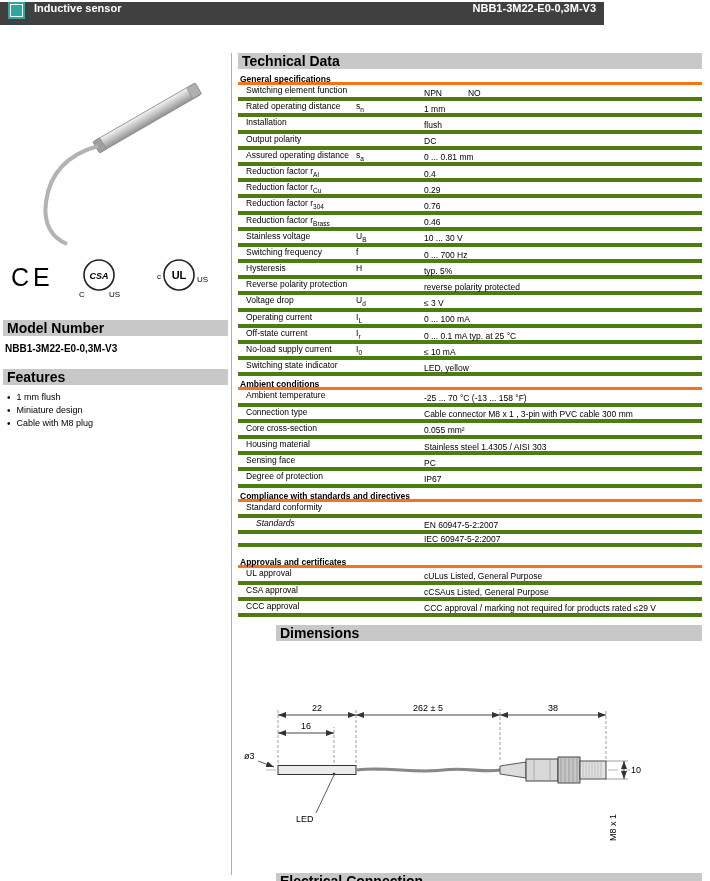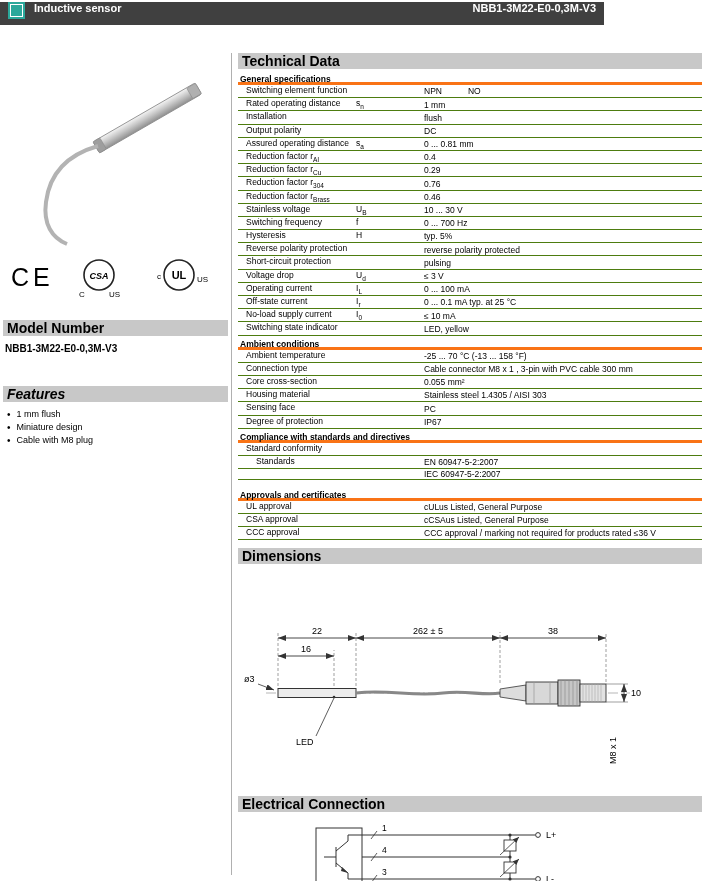--- a/index.html
+++ b/index.html
@@ -14,41 +14,41 @@
   .topbar-model { margin-left:auto; font-weight:bold; font-size:11px; }
 
   .vline { position:absolute; left:231px; top:53px; width:1px; height:822px; background:#b0b0b0; }
 
   .gbar { background:#c8c8c8; font-weight:bold; font-size:14px; line-height:12px; padding:2px 4px; }
 
   .leftcol { position:absolute; left:3px; top:28px; width:225px; }
   .product-svg { display:block; margin:8px 0 0 2px; }
   .marks-svg { display:block; margin:4px 0 0 4px; }
   .model-num { font-weight:bold; font-size:10px; margin:7px 0 0 2px; }
-  .features-bar { margin-top:32px;font-style:italic; }
+  .features-bar { margin-top:15px; }
   .mn-bar { margin-top:18px; }
   .features { margin:6px 0 0 4px; }
   .feature { display:flex; gap:6px; line-height:13px; font-size:9px; }
   .bullet { font-size:10px; }
 
   .rightcol { position:absolute; left:238px; top:53px; width:464px; }
   .spec { margin-top:2px; }
   .tsec { font-weight:bold; border-bottom:3px solid #f97316; padding:3px 0 0 2px;
           line-height:10px; height:14px; font-size:8.5px; }
-  .trow { display:flex; border-bottom:1px solid #4d7c0f; font-size:8.5px; line-height:8.5px;
-          padding-top:1px; min-height:10.5px; align-items:center; }
+  .trow { display:flex; border-bottom:4px solid #4d7c0f; font-size:8.5px; line-height:8.5px;
+          padding-top:1px; min-height:10.5px; align-items:flex-end; }
   .c-label { width:118px; padding-left:8px; flex:0 0 auto; }
-  .rowi .c-label { padding-left:18px; }
+  .rowi .c-label { padding-left:18px;font-style:italic; }
   .c-sym { width:68px; flex:0 0 auto; }
   .c-val { flex:1; }
   sub { font-size:6.5px; line-height:1; }
   .v2:not(:empty) { margin-left:26px; }
   .tgap { height:7px; }
 
-  .mt8 { margin-top:8px; }
+  .mt8 { margin-top:8px;margin-left:38px; }
   .dims-svg, .elec-svg { display:block; margin-top:4px; }
   svg text { font-family:"Liberation Sans", sans-serif; fill:#000; }
 </style>
 </head>
 <body>
 
 <div class="page">
 
   <header class="topbar">
     <span class="logo-sq"></span>
@@ -197,25 +197,20 @@
           <span class="c-sym"><span>H</span><sub></sub></span>
           <span class="c-val"><span>typ. 5%</span><span class="v2"></span></span>
         </div>
 
         <div class="trow">
           <span class="c-label"><span>Reverse polarity protection</span><sub></sub></span>
           <span class="c-sym"><span></span><sub></sub></span>
           <span class="c-val"><span>reverse polarity protected</span><span class="v2"></span></span>
         </div>
 
-        <div class="trow">
-          <span class="c-label"><span>Short-circuit protection</span><sub></sub></span>
-          <span class="c-sym"><span></span><sub></sub></span>
-          <span class="c-val"><span>pulsing</span><span class="v2"></span></span>
-        </div>
 
         <div class="trow">
           <span class="c-label"><span>Voltage drop</span><sub></sub></span>
           <span class="c-sym"><span>U</span><sub>d</sub></span>
           <span class="c-val"><span>≤ 3 V</span><span class="v2"></span></span>
         </div>
 
         <div class="trow">
           <span class="c-label"><span>Operating current</span><sub></sub></span>
           <span class="c-sym"><span>I</span><sub>L</sub></span>
@@ -317,21 +312,21 @@
 
         <div class="trow">
           <span class="c-label"><span>CSA approval</span><sub></sub></span>
           <span class="c-sym"><span></span><sub></sub></span>
           <span class="c-val"><span>cCSAus Listed, General Purpose</span><span class="v2"></span></span>
         </div>
 
         <div class="trow">
           <span class="c-label"><span>CCC approval</span><sub></sub></span>
           <span class="c-sym"><span></span><sub></sub></span>
-          <span class="c-val"><span>CCC approval / marking not required for products rated ≤36 V</span><span class="v2"></span></span>
+          <span class="c-val"><span>CCC approval / marking not required for products rated ≤29 V</span><span class="v2"></span></span>
         </div>
       </div>
 
     <div class="gbar mt8">Dimensions</div>
 
     <svg class="dims-svg" width="464" height="220" viewBox="0 0 464 220">
       <defs>
         <marker id="mae" markerWidth="9" markerHeight="8" refX="8" refY="3" orient="auto" markerUnits="userSpaceOnUse">
           <path d="M0,0 L8,3 L0,6 Z" fill="#333"></path>
         </marker>

